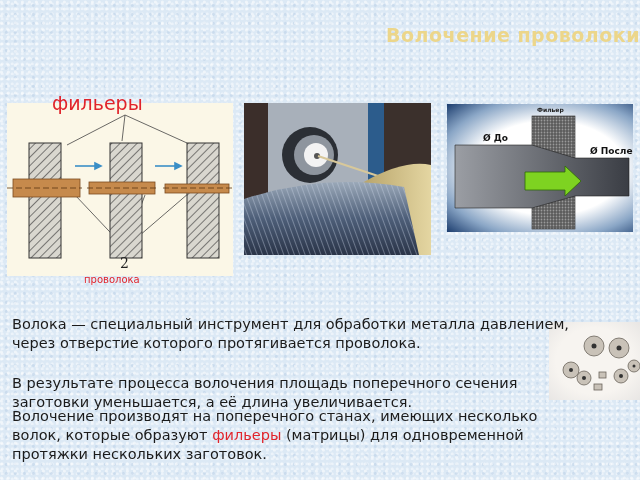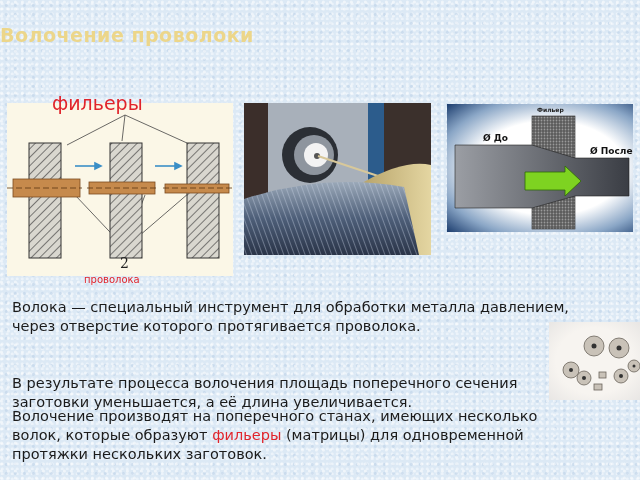--- a/index.html
+++ b/index.html
@@ -7,35 +7,35 @@
       width: 640px; height: 480px; overflow: hidden; position: relative;
       background: #dce9f5;
       background-image:
         radial-gradient(circle at 20% 30%, rgba(255,255,255,0.55) 0 1px, transparent 2px),
         radial-gradient(circle at 70% 60%, rgba(190,210,232,0.6) 0 1px, transparent 2px),
         radial-gradient(circle at 45% 80%, rgba(255,255,255,0.45) 0 1px, transparent 2px);
       background-size: 7px 7px, 9px 9px, 5px 5px;
       font-family: "DejaVu Sans", sans-serif;
     }
     .title {
-      position: absolute; left: 0; top: 24px; width: 640px; text-align: left;
+      position: absolute; left: 0; top: 24px; width: 640px; text-align: right;
       font-weight: bold; font-size: 19px; color: #ecd68a; letter-spacing: 0.5px;
     }
     .panel { position: absolute; }
     #diagram { left: 7px; top: 103px; width: 226px; height: 173px; background: #fbf7e7; }
     #photo { left: 244px; top: 103px; width: 187px; height: 152px; background: #2f3136; overflow: hidden; }
     #scheme { left: 447px; top: 104px; width: 186px; height: 128px; overflow: hidden;
       background: radial-gradient(ellipse at 55% 50%, #ffffff 0 52%, #8aa6c6 78%, #1c3d6e 100%); }
     #dies { left: 549px; top: 322px; width: 91px; height: 78px;
       background: radial-gradient(ellipse at 50% 50%, #f7f4f0 0 60%, #e8e6e4 100%); }
     .red-label { position: absolute; color: #e0242c; }
     #filery-label { left: 52px; top: 92px; font-size: 19px; }
     #wire-label { left: 84px; top: 274px; font-size: 10px; }
     .body-text { position: absolute; left: 12px; width: 560px; font-size: 14.5px; line-height: 19px; color: #1b1b1b; }
-    #p1 { top: 298px; }
+    #p1 { top: 315px; }
     #p2 { top: 362px; margin-top: 12px; }
     #p3 { top: 407px; }
     .hl { color: #e0242c; }
     svg { display: block; }
   </style>
 </head>
 <body>
 
 <div class="title">Волочение проволоки</div>
 

